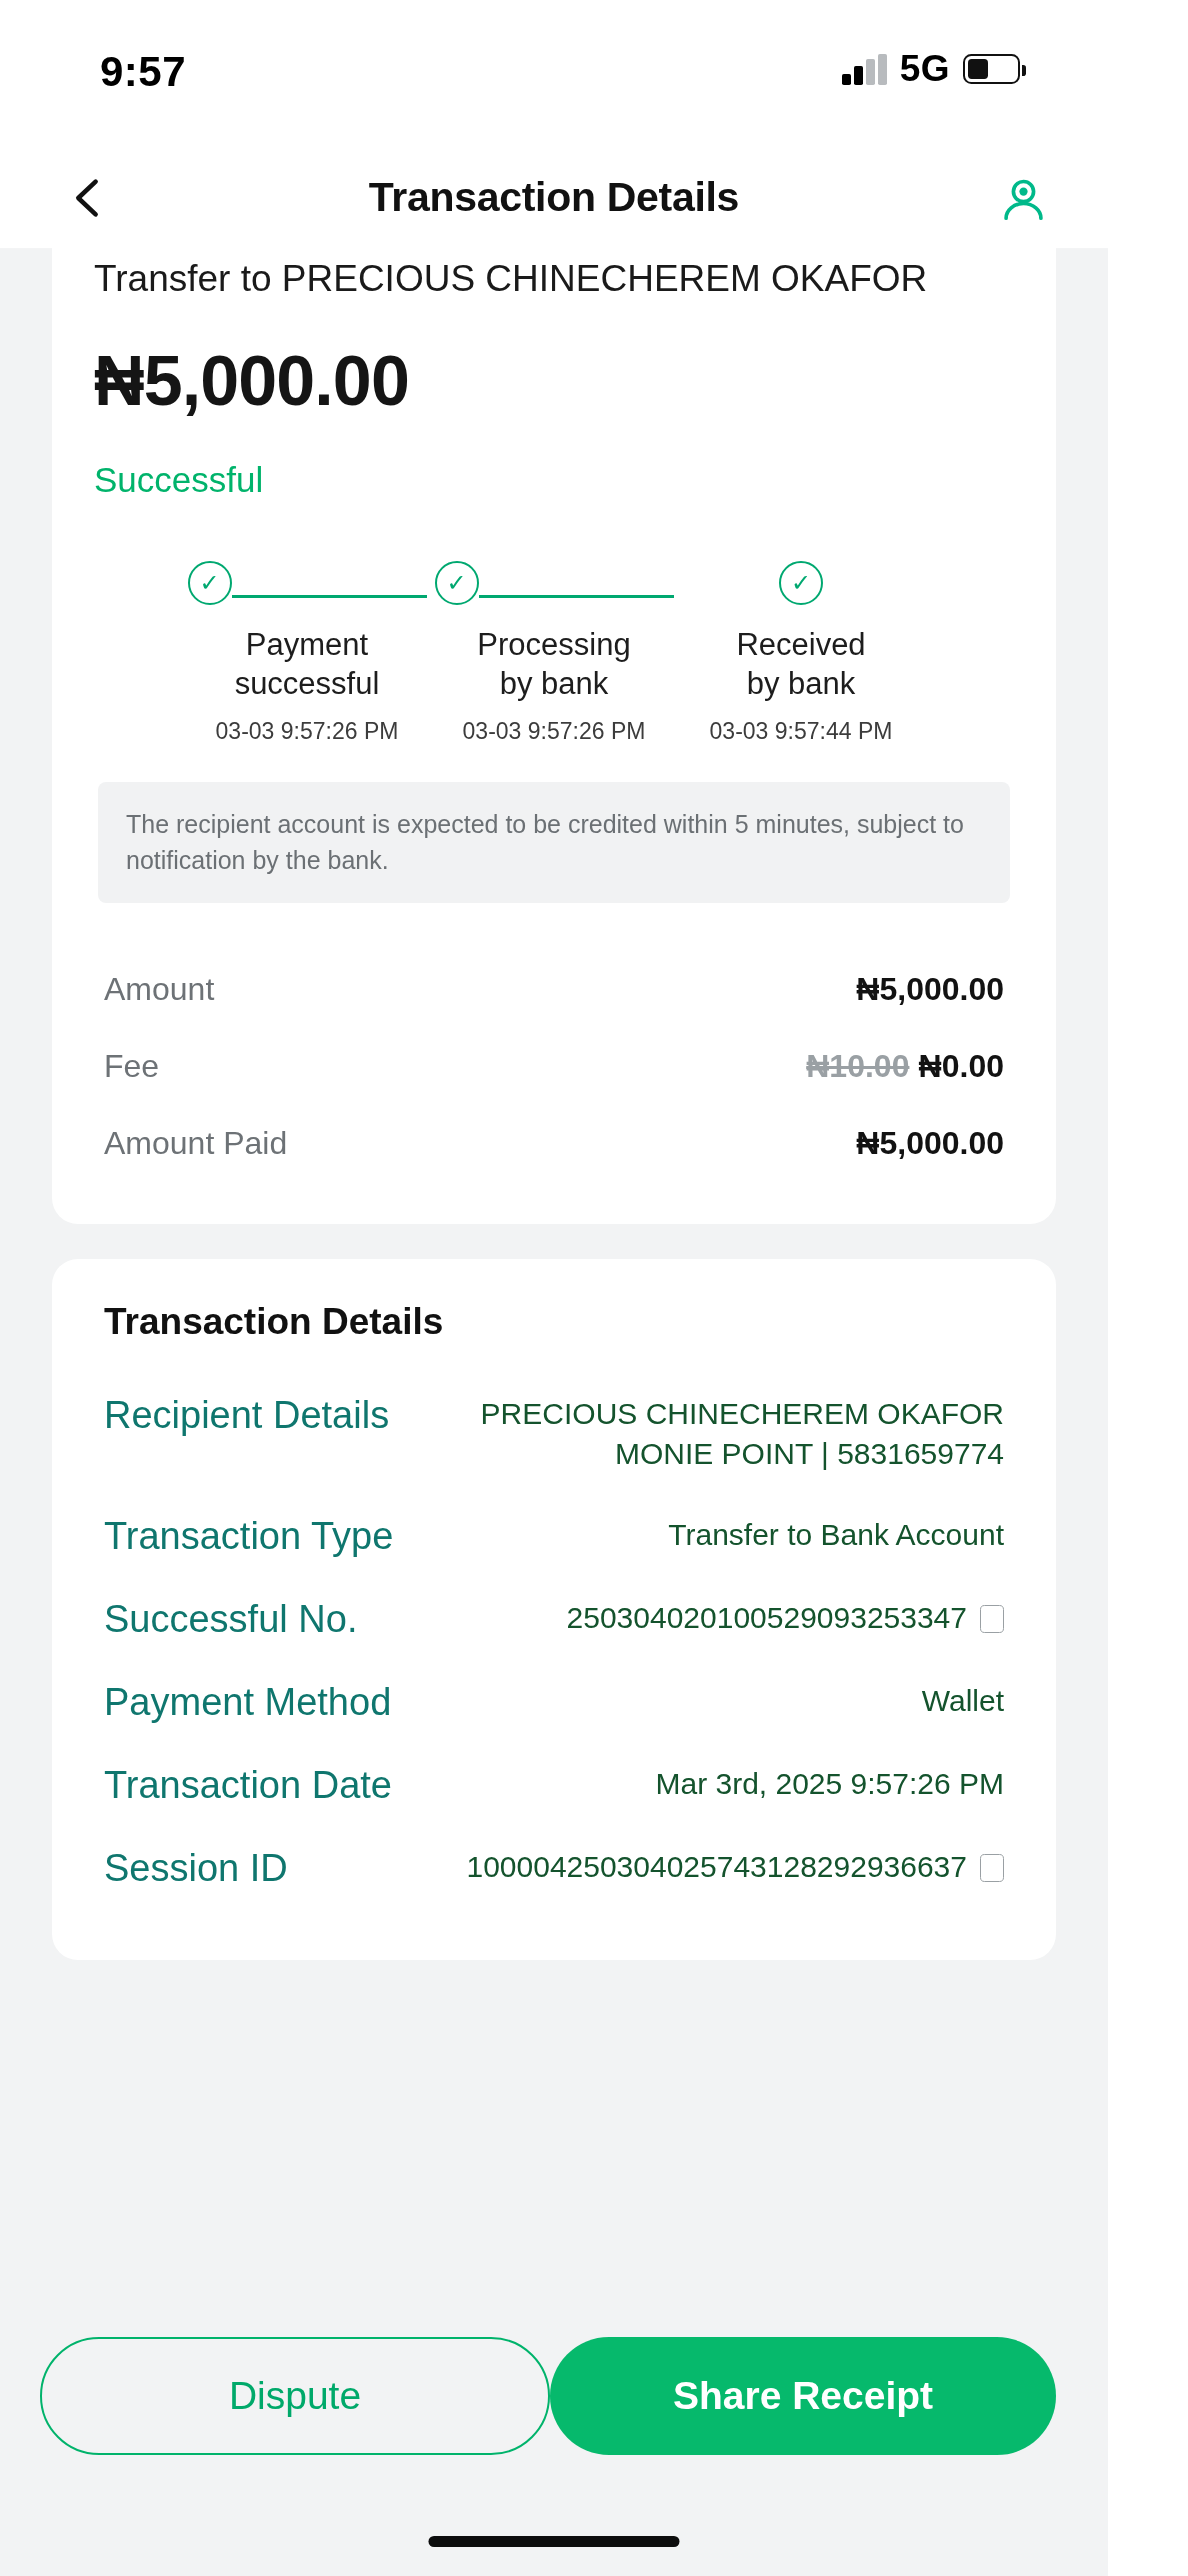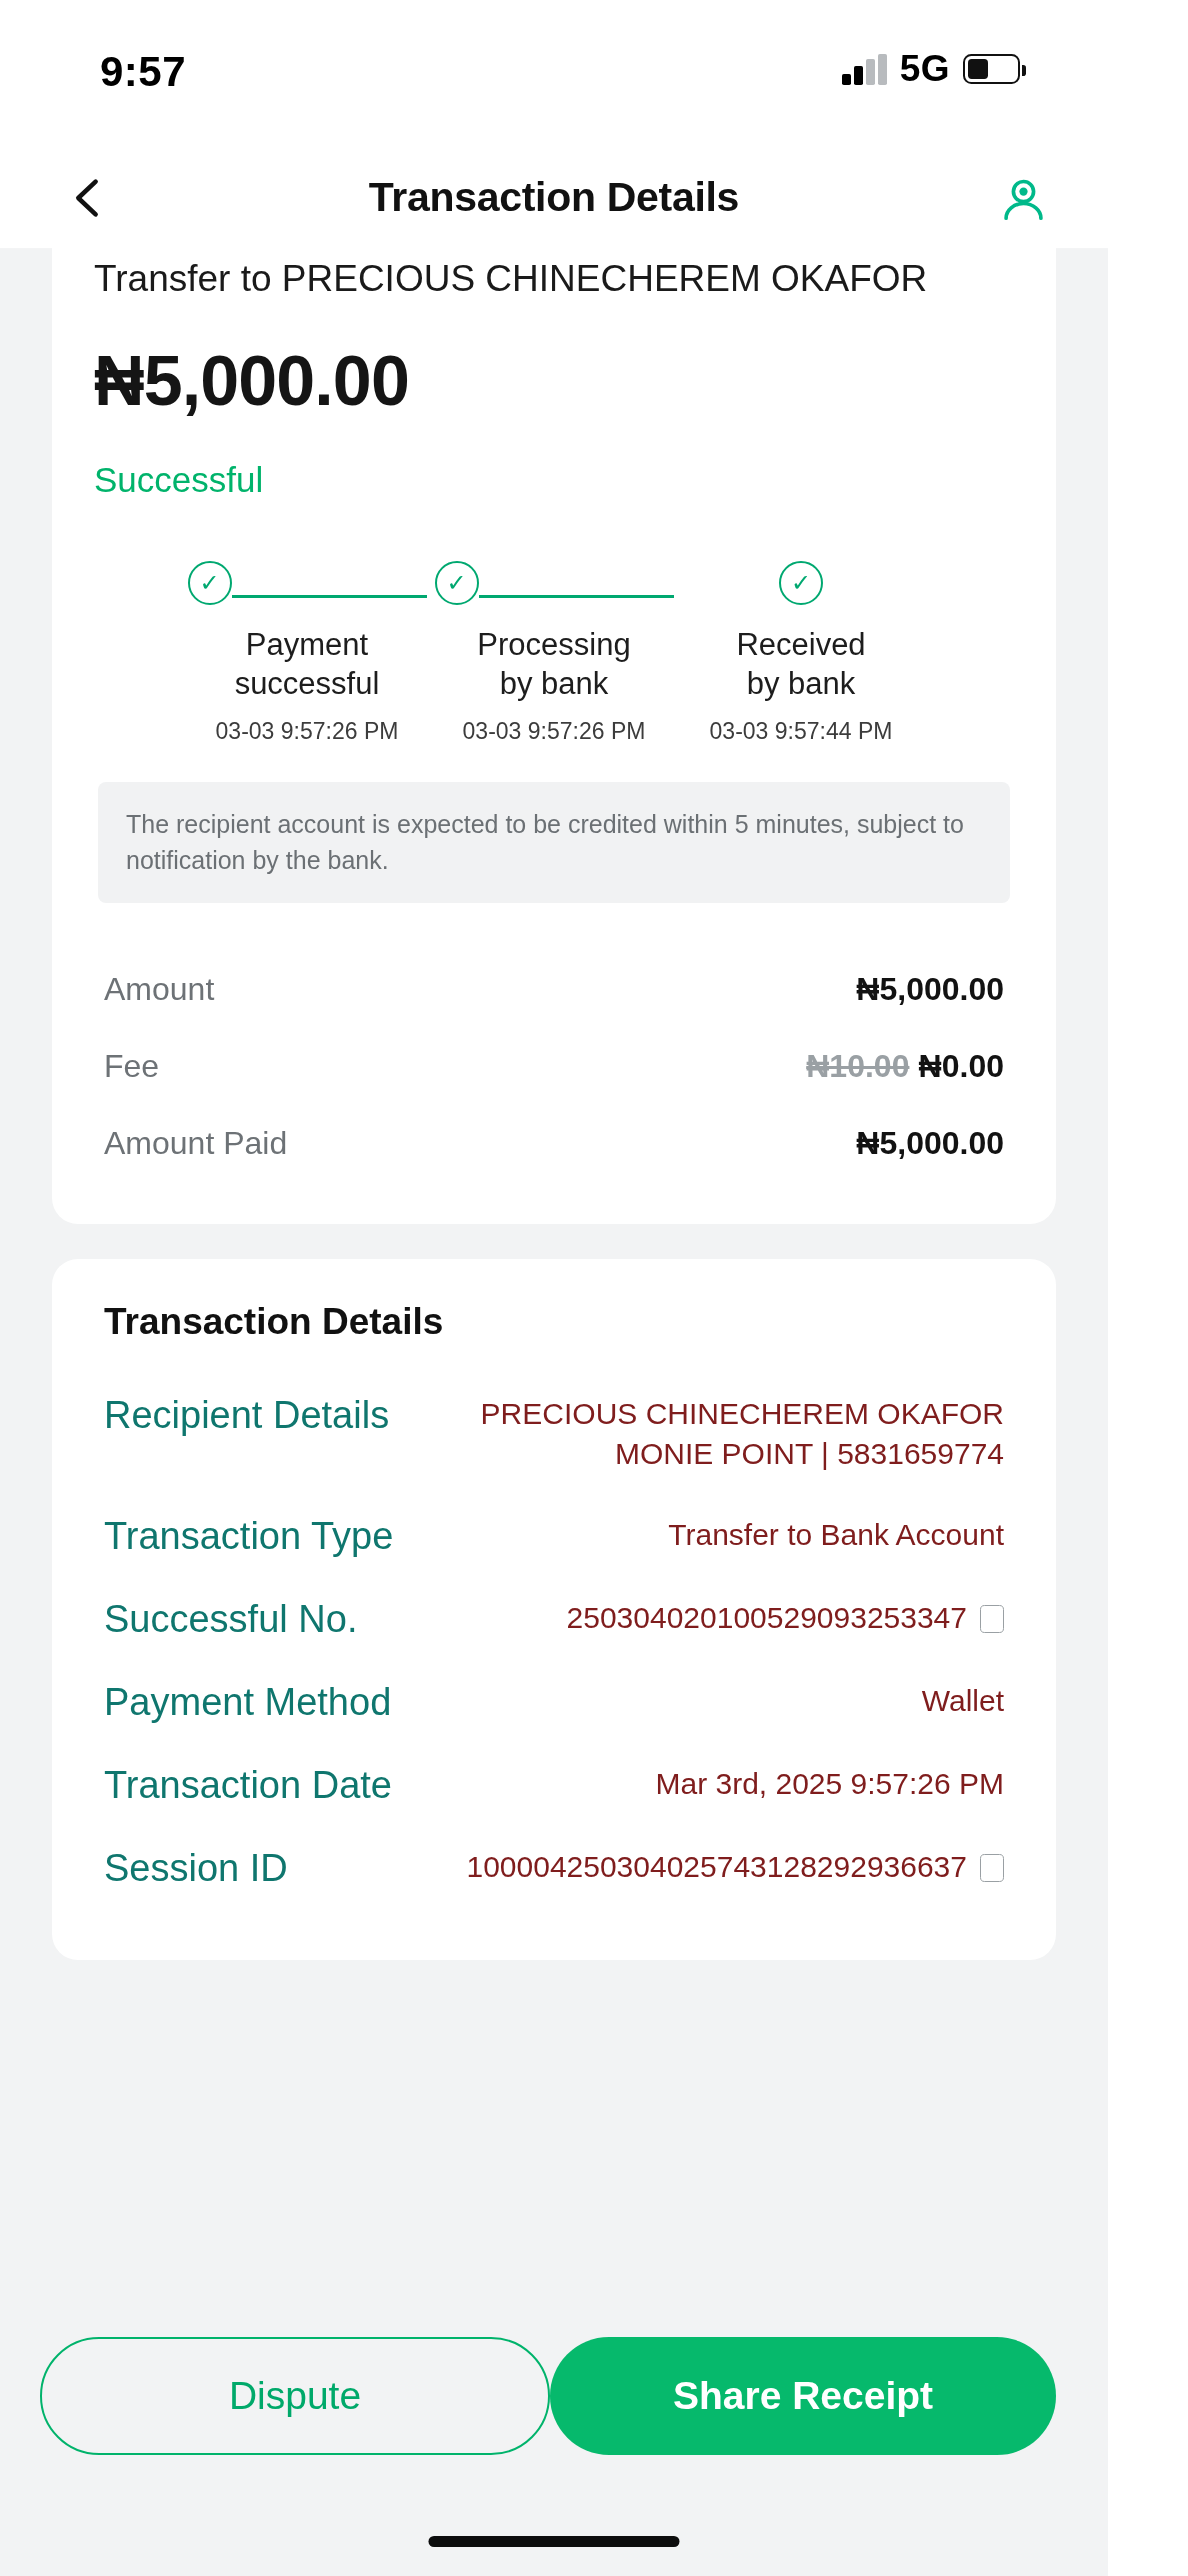--- a/index.html
+++ b/index.html
@@ -240,21 +240,21 @@
     gap: 22px;
   }
   .dlabel {
     font-size: 38px;
     color: #0f766e;
     flex: none;
     white-space: nowrap;
   }
   .dvalue {
     font-size: 30px;
-    color: #7f1d1d;
+    color: #14532d;
     text-align: right;
     line-height: 1.35;
     white-space: pre-line;
     flex: 1;
   }
   .dvalue-wrap {
     display: flex;
     align-items: flex-start;
     justify-content: flex-end;
     gap: 13px;

